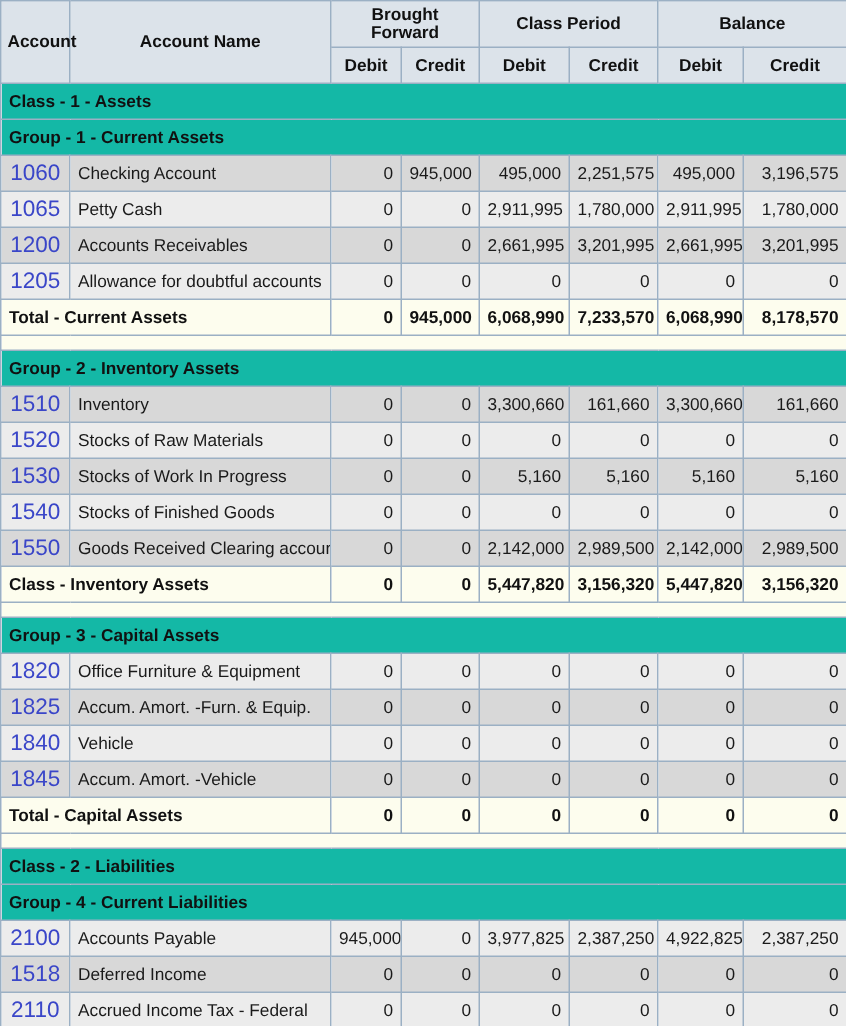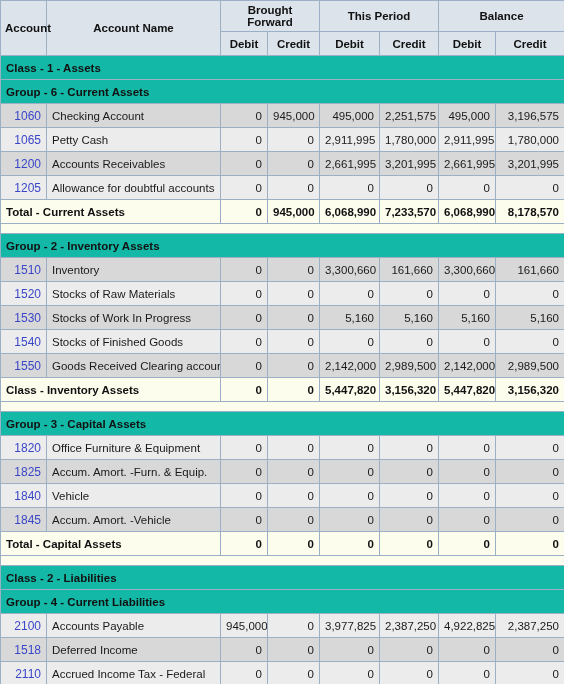--- a/index.html
+++ b/index.html
@@ -55,22 +55,22 @@
     height: 24px;
     vertical-align: middle;
     white-space: nowrap;
     overflow: hidden;
   }
   tr.r-odd  td { background: #d8d8d8; }
   tr.r-even td { background: #ececec; }
 
   td.acct {
     color: #3a46c8;
-    text-align: right;
-    font-size: 12px;
+    text-align: center;
+    font-size: 15px;
   }
   td.name { text-align: left; font-size: 11.5px; margin-top: 29px; }
   td.num  { text-align: right; font-size: 11.5px; }
 
   
   tr.section td {
     background: #14b8a6;
     font-weight: bold;
     font-size: 11.5px;
     color: #111;
@@ -116,38 +116,38 @@
       <col class="c-tpd">
         <col class="c-tpc">
       <col class="c-bald">
         <col class="c-balc">
     </colgroup>
     <thead>
       <tr>
         <th class="span-v" rowspan="2">Account</th>
         <th class="span-v" rowspan="2">Account Name</th>
         <th class="grp-head" colspan="2">Brought Forward</th>
-        <th class="grp-head" colspan="2">This Period</th>
+        <th class="grp-head" colspan="2">Class Period</th>
         <th class="grp-head" colspan="2">Balance</th>
       </tr>
       <tr>
         <th class="sub-head">Debit</th>
         <th class="sub-head">Credit</th>
         <th class="sub-head">Debit</th>
         <th class="sub-head">Credit</th>
         <th class="sub-head">Debit</th>
         <th class="sub-head">Credit</th>
       </tr>
     </thead>
     <tbody id="tbody">
         <tr class="section">
           <td colspan="8">Class - 1 - Assets</td>
         </tr>
         <tr class="section">
-          <td colspan="8">Group - 6 - Current Assets</td>
+          <td colspan="8">Group - 1 - Current Assets</td>
         </tr>
         <tr class="r-odd">
           <td class="acct">1060</td>
           <td class="name">Checking Account</td>
           <td class="num">0</td>
           <td class="num">945,000</td>
           <td class="num">495,000</td>
           <td class="num">2,251,575</td>
           <td class="num">495,000</td>
           <td class="num">3,196,575</td>

